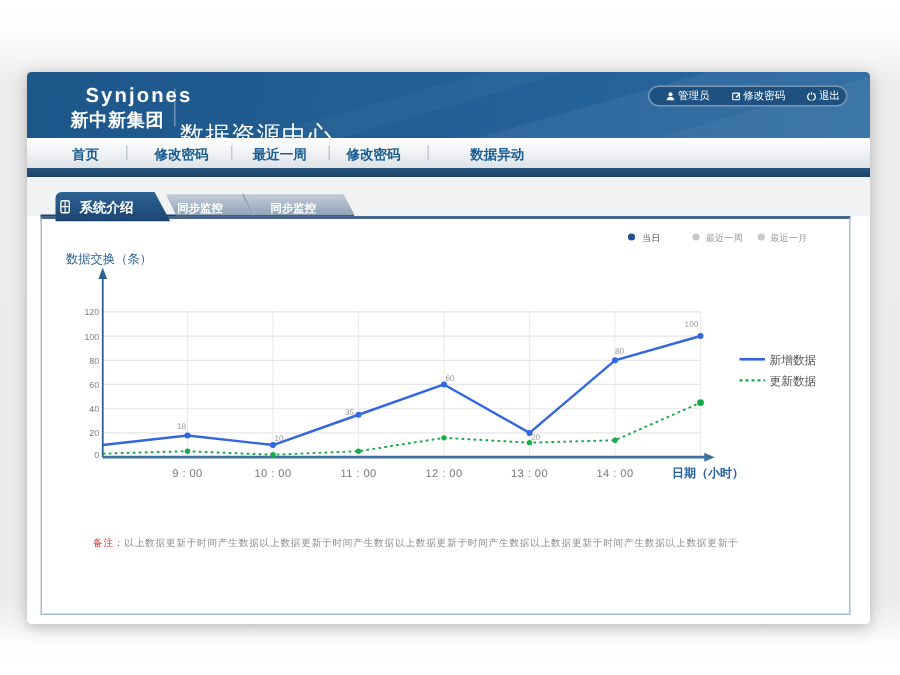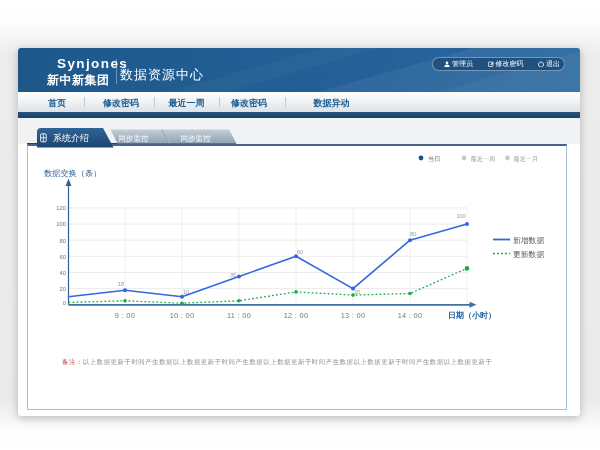--- a/index.html
+++ b/index.html
@@ -20,39 +20,39 @@
     border-radius:3px 3px 0 0;overflow:hidden;}
   .streak1{position:absolute;left:0;top:0;width:562px;height:44px;
     background:rgba(255,255,255,0.055);clip-path:polygon(300px 44px,455px 0,562px 0,562px 44px);}
   .streak2{position:absolute;left:0;top:0;width:562px;height:44px;
     background:rgba(255,255,255,0.045);clip-path:polygon(420px 44px,562px 3px,562px 44px);}
   .streak3{position:absolute;left:0;top:0;width:562px;height:44px;
     background:rgba(255,255,255,0.03);clip-path:polygon(150px 44px,305px 0,360px 0,210px 44px);}
   .logo1{position:absolute;left:22px;top:7.5px;color:#fff;font-size:13.5px;font-weight:bold;letter-spacing:1.4px;margin-left:17px;}
   .logo2{position:absolute;left:29px;top:23.5px;color:#fff;font-size:12px;font-weight:bold;letter-spacing:0.5px;}
   .hdiv{position:absolute;left:98px;top:11px;width:1px;height:25px;background:rgba(255,255,255,0.35);}
-  .htitle{position:absolute;left:102px;top:18px;color:#fff;font-size:13px;letter-spacing:1px;text-align:center;}
+  .htitle{position:absolute;left:102px;top:32px;color:#fff;font-size:16px;letter-spacing:1px;text-align:center;}
   .pill{position:absolute;left:414px;top:9px;width:116px;height:12px;border-radius:7px;padding:0 4px 0 11px;
     background:#1e5080;border:1px solid rgba(255,255,255,0.4);
     display:flex;align-items:center;justify-content:space-between;
     color:#fff;font-size:7px;}
   .pitem{display:flex;align-items:center;gap:2px;white-space:nowrap;}
   
   .nav{position:absolute;left:0;top:44px;width:562px;height:20px;
     background:linear-gradient(180deg,#ffffff 0%,#eef0f2 55%,#dde2e6 100%);font-family:Liberation Mono, monospace;}
   .nav span{position:absolute;top:5px;font-size:9px;font-weight:bold;color:#1a5e93;white-space:nowrap;}
   .nsep{position:absolute;top:5px;width:1px;height:10px;background:#c3cad1;}
   .strip{position:absolute;left:0;top:64px;width:562px;height:6px;
     background:linear-gradient(180deg,#27547e 0%,#1c4267 100%);}
   .tabsbg{position:absolute;left:0;top:70px;width:562px;height:25.5px;background:#f1f2f4;}
   
   .panel{position:absolute;left:9px;top:95.5px;width:538px;height:263px;
     background:#fff;border:1px solid #a3c0d8;border-top:2px solid #47658a;}
   .navybar{position:absolute;left:9px;top:95px;width:209px;height:5px;background:#1d4470;}
-  .tabtext{position:absolute;color:#fff;font-size:9px;font-weight:normal;z-index:8;white-space:nowrap;}
+  .tabtext{position:absolute;color:#fff;font-size:9px;font-weight:bold;z-index:8;white-space:nowrap;}
   .note{position:absolute;left:44px;top:309.5px;font-size:6.4px;letter-spacing:0.55px;white-space:nowrap;z-index:5;}
   .note b{color:#cc3333;font-weight:normal;}
   .note i{color:#8f8c8c;font-style:normal;}
 </style>
 </head>
 <body>
   <div class="page">
     <div class="header">
       <div class="streak1"></div>
       <div class="streak2"></div>

